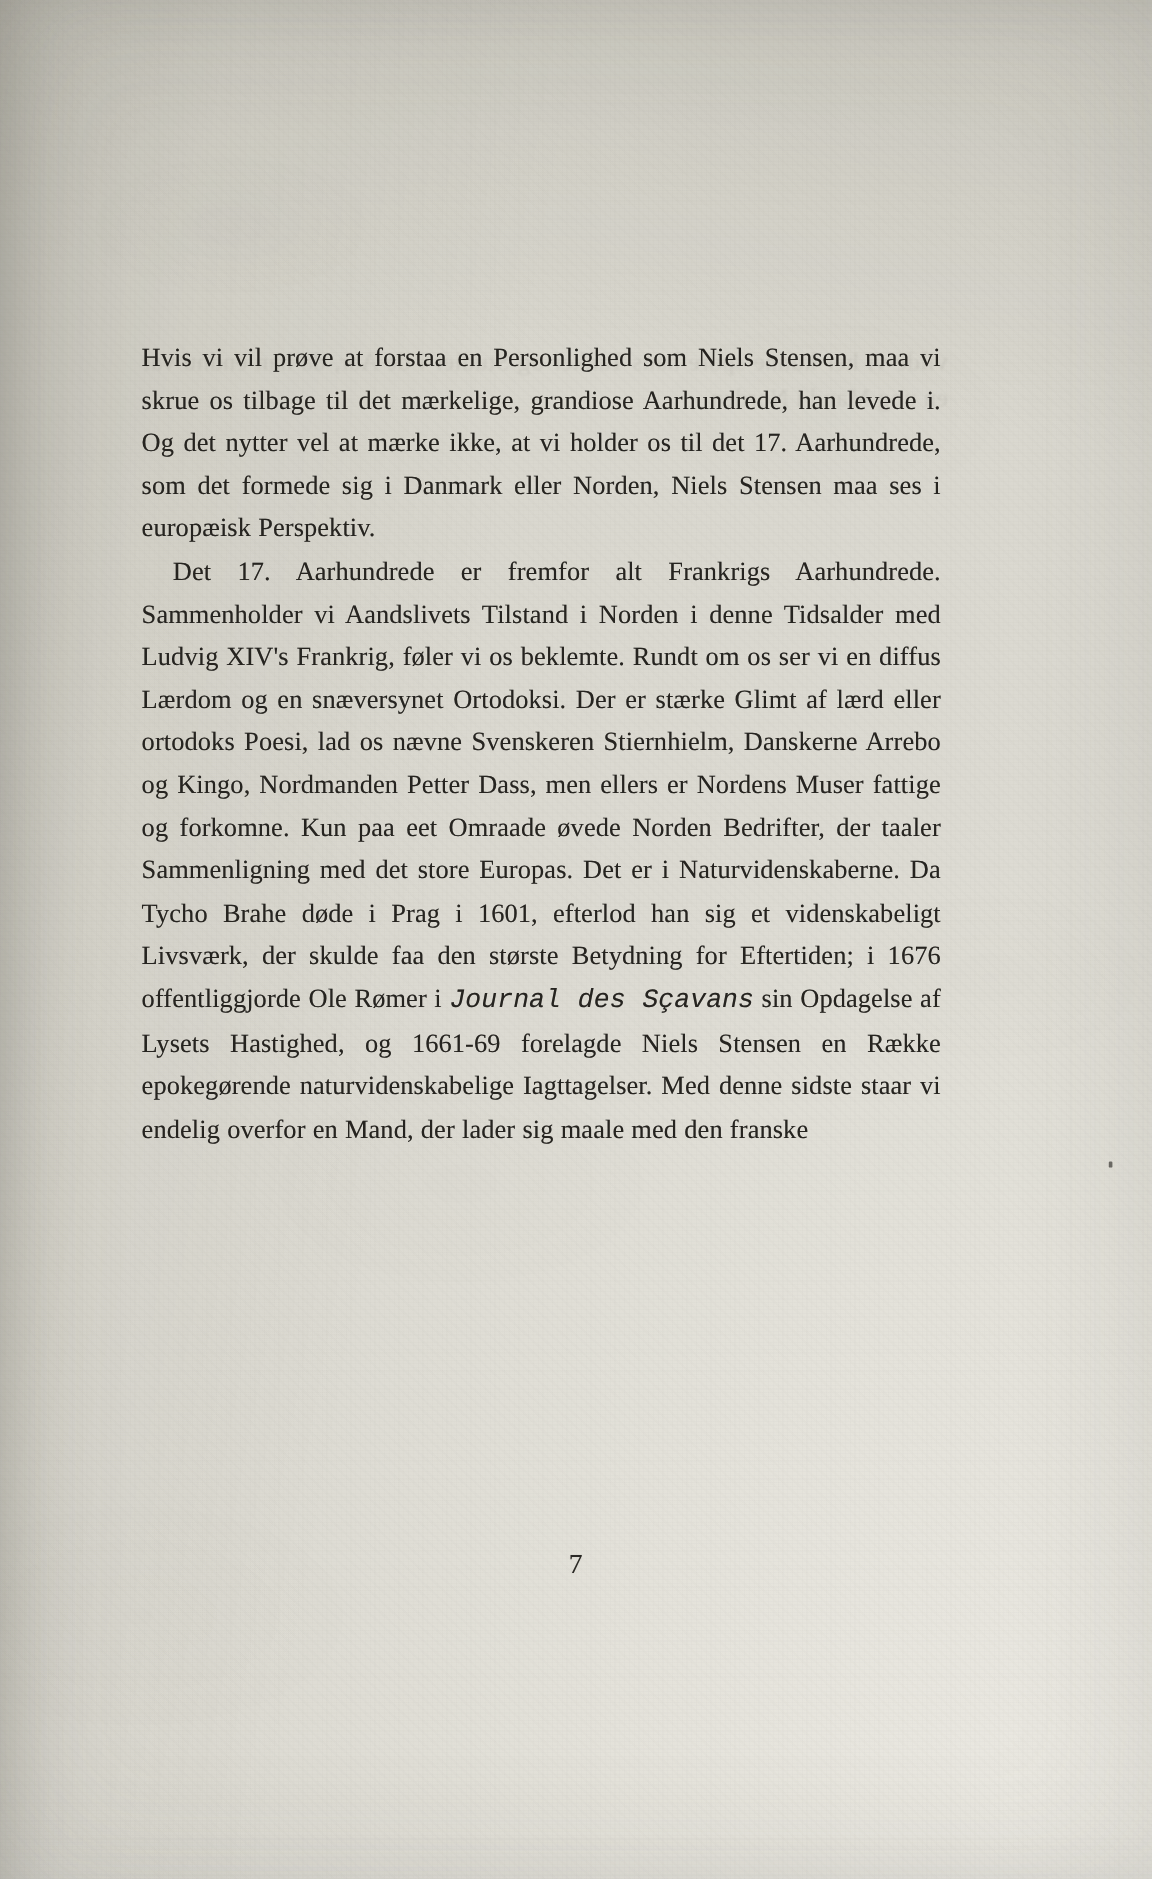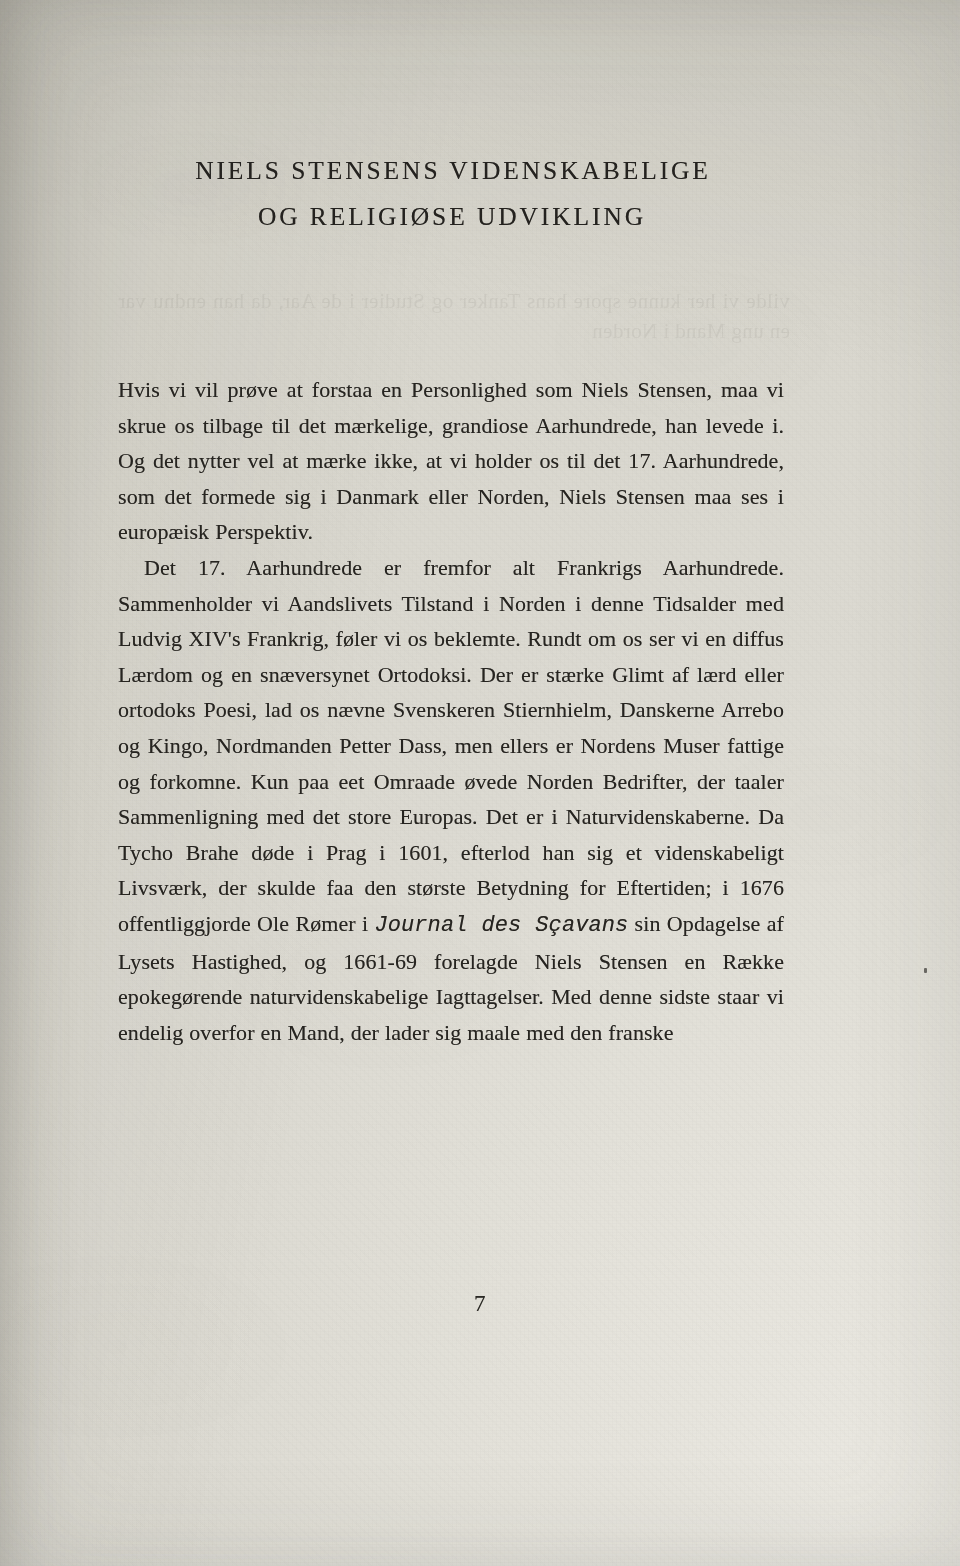--- a/index.html
+++ b/index.html
@@ -161,24 +161,20 @@
 
   <div class="paper-base"></div>
   <div class="paper-shade"></div>
   <div class="paper-mottle"></div>
   <div class="paper-grain"></div>
 
   <div class="showthrough">vilde vi her kunne spore hans Tanker og Studier i de Aar, da han endnu var en ung Mand i Norden</div>
 
   <div class="typeblock">
 
-    <h1 class="page-title">
-      <span class="title-line-1">NIELS STENSENS VIDENSKABELIGE</span>
-      <span class="title-line-2">OG RELIGIØSE UDVIKLING</span>
-    </h1>
 
     <div class="bodytext" style="margin-top:132px;">
       <p class="para">Hvis vi vil prøve at forstaa en Personlighed som Niels Stensen, maa vi skrue os tilbage til det mærkelige, grandiose Aarhundrede, han levede i. Og det nytter vel at mærke ikke, at vi holder os til det 17. Aarhundrede, som det formede sig i Danmark eller Norden, Niels Stensen maa ses i europæisk Perspektiv.</p>
       <p class="para indented">
         <span>Det 17. Aarhundrede er fremfor alt Frankrigs Aarhundrede. Sammenholder vi Aandslivets Tilstand i Norden i denne Tidsalder med Ludvig XIV's Frankrig, føler vi os beklemte. Rundt om os ser vi en diffus Lærdom og en snæversynet Ortodoksi. Der er stærke Glimt af lærd eller ortodoks Poesi, lad os nævne Svenskeren Stiernhielm, Danskerne Arrebo og Kingo, Nordmanden Petter Dass, men ellers er Nordens Muser fattige og forkomne. Kun paa eet Omraade øvede Norden Bedrifter, der taaler Sammenligning med det store Europas. Det er i Naturvidenskaberne. Da Tycho Brahe døde i Prag i 1601, efterlod han sig et videnskabeligt Livsværk, der skulde faa den største Betydning for Eftertiden; i 1676 offentliggjorde Ole Rømer i </span><span class="ital">Journal des Sçavans</span><span> sin Opdagelse af Lysets Hastighed, og 1661-69 forelagde Niels Stensen en Række epokegørende naturvidenskabelige Iagttagelser. Med denne sidste staar vi endelig overfor en Mand, der lader sig maale med den franske</span>
       </p>
     </div>
 
   </div>
 

